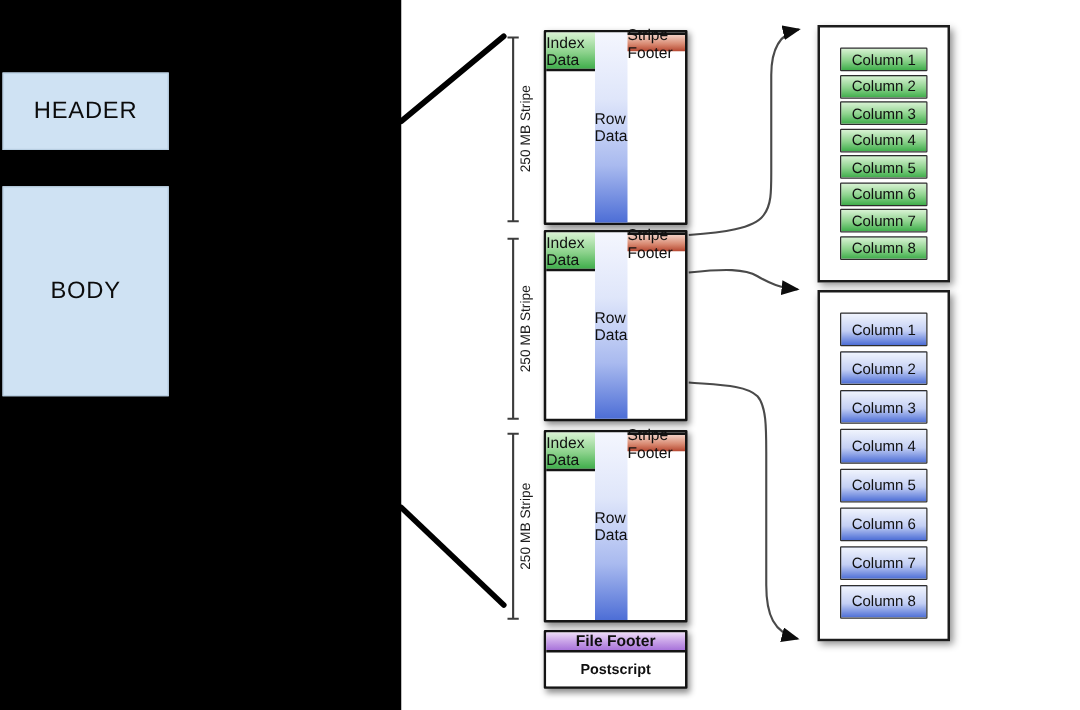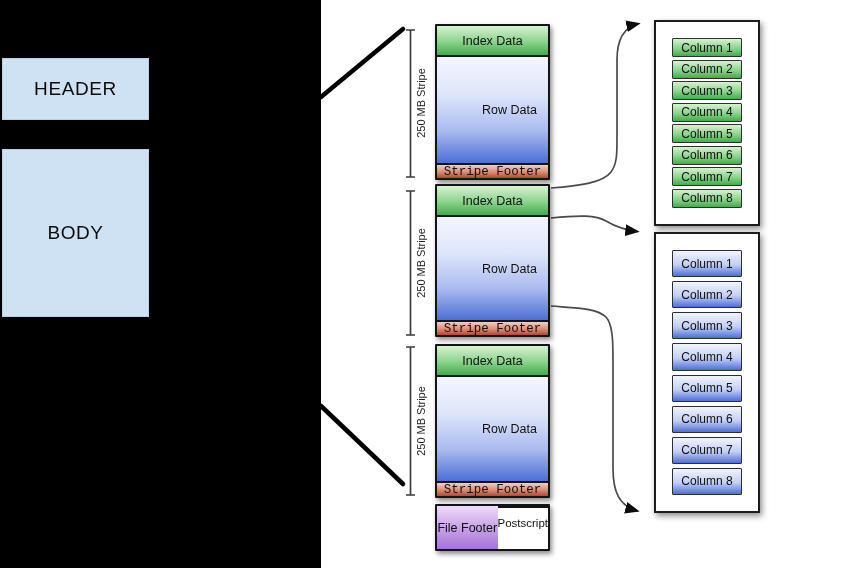--- a/index.html
+++ b/index.html
@@ -11,21 +11,21 @@
     overflow:hidden;
   }
   .stage { position:absolute; inset:0; width:864px; height:568px; }
 
   
   .black-panel {
     position:absolute; left:0; top:0; width:321px; height:568px;
     background:#000000; z-index:1;
   }
   .file-box {
-    position:absolute; left:2px; width:147px;
+    position:absolute; left:2px; width:133px;
     background:#cfe2f3; border:1px solid #b9cfe2;
     display:flex; align-items:center; justify-content:center;
     color:#0c0c0c; font-size:19px; letter-spacing:0.6px;
   }
   .file-box.hdr { top:58px;  height:62px; }
   .file-box.bdy { top:149px; height:168px; }
   .file-box.ftr { top:331px; height:63px; }
 
   
   svg.overlay { position:absolute; left:0; top:0; z-index:2; }
@@ -38,53 +38,51 @@
     z-index:3;
   }
   .bl1 { top:96px; }
   .bl2 { top:256px; }
   .bl3 { top:414px; }
 
   
   .stripe {
     position:absolute; left:435px; width:115px;
     border:2px solid #141414; border-radius:1px;
-    display:flex; flex-direction:column;
+    display:flex; flex-direction:row;
     box-shadow:2px 3px 5px rgba(0,0,0,0.45);
     z-index:3; background:#fff;
   }
   .s1 { top:24px;  height:156px; }
   .s2 { top:184px; height:153px; }
   .s3 { top:344px; height:154px; }
   .sec {
     display:flex; align-items:center; justify-content:center;
     font-size:12.5px; color:#101010;
   }
   .sec-index {
     height:31px; border-bottom:2px solid #141414;
     background:linear-gradient(180deg,#d8f2d3 0%, #8cd28c 55%, #3fae4b 100%);
   }
   .sec-row {
     flex:1;
     background:linear-gradient(180deg,#f4f6fe 0%, #dfe6fa 35%, #a9baef 70%, #4d6ed6 100%);
-    padding-left:34px;
   }
   .sec-foot {
     height:15px; border-top:2px solid #141414;
     background:linear-gradient(180deg,#f2cfc3 0%, #d98b73 55%, #b64730 100%);
-    font-family:Liberation Mono, monospace;
   }
 
   
   .filefooter-block {
     position:absolute; left:435px; top:504px; width:115px; height:47px;
     border:2px solid #141414; border-radius:1px;
-    display:flex; 
+    display:flex; flex-direction:column;
     box-shadow:2px 3px 5px rgba(0,0,0,0.45);
-    z-index:3; background:#fff;
+    z-index:3; background:#fff;font-weight:bold;
   }
   .sec-purple {
     flex:1;
     background:linear-gradient(180deg,#eedcf8 0%, #c9a3e8 50%, #a873da 100%);
     display:flex; align-items:center; justify-content:center;
     font-size:12.5px; color:#101010;
   }
   .sec-postscript {
     height:31px; border-top:2px solid #141414; background:#ffffff;
     display:flex; align-items:center; justify-content:center;

